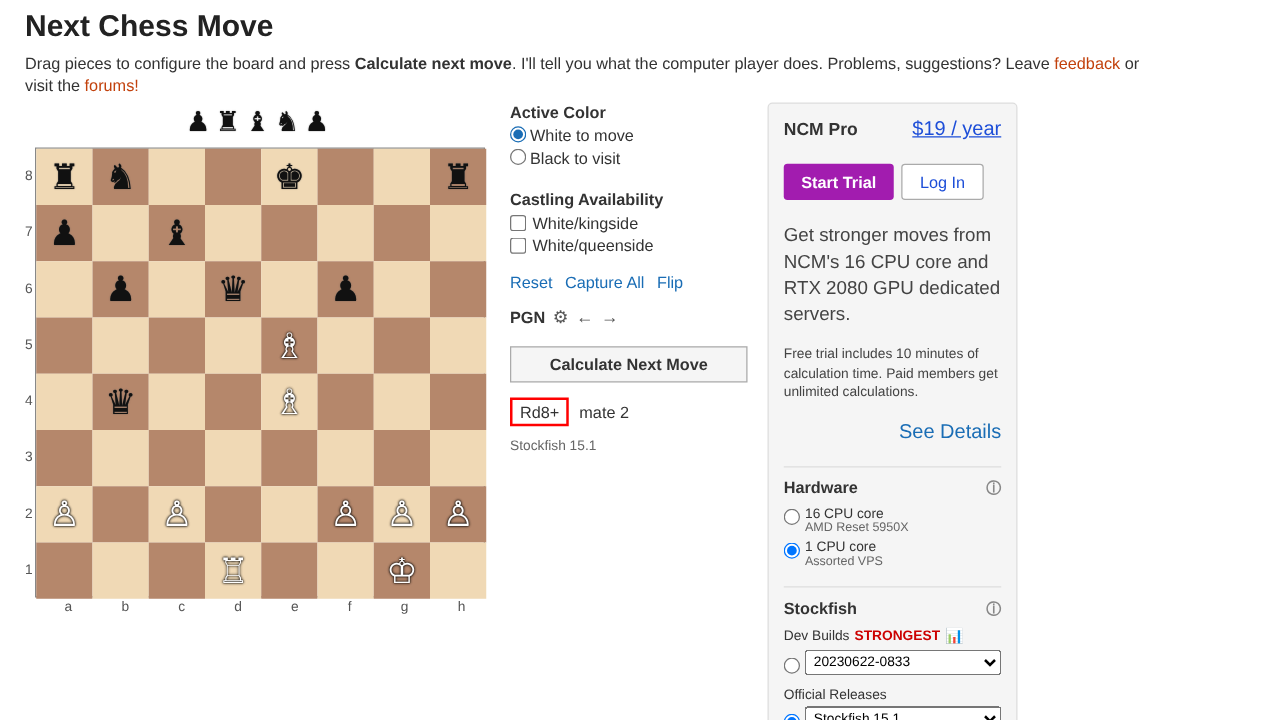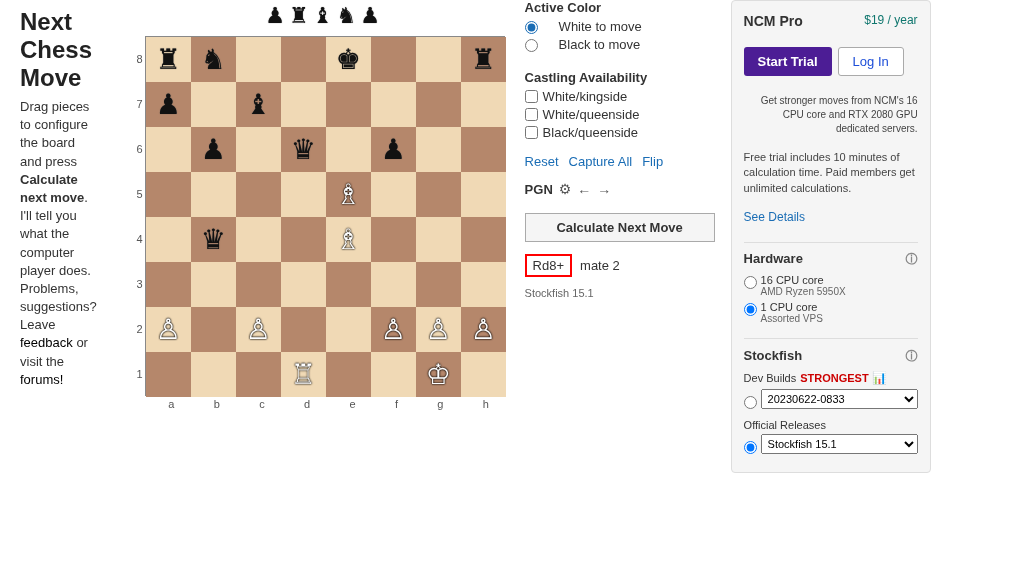--- a/index.html
+++ b/index.html
@@ -1,23 +1,23 @@
 <!DOCTYPE html>
 <html><head>
   <meta charset="utf-8">
   <style>
     * { box-sizing: border-box; margin: 0; padding: 0; }
     body { font-family: Arial, sans-serif; font-size: 13px; background: #fff; color: #333; }
     
-    .page-container { display: flex; flex-direction: row; width: 942px; height: 576px; overflow: hidden; }
+    .page-container { display: flex; flex-direction: column; width: 942px; height: 576px; overflow: hidden; }
     
     .header { padding: 8px 20px 4px 20px; }
     .page-title { font-size: 24px; font-weight: bold; color: #222; margin-bottom: 6px; }
     .description { font-size: 13px; color: #333; line-height: 1.4; }
-    .description a { color: #000000; text-decoration: none; }
+    .description a { color: #c2410c; text-decoration: none; }
     
     .main-content { display: flex; flex: 1; padding: 0 20px 8px 20px; gap: 16px; }
     
     .left-section { display: flex; flex-direction: column; align-items: center; }
     
     .piece-bank { display: flex; gap: 4px; align-items: center; justify-content: center; margin-bottom: 4px; font-size: 22px; height: 32px; }
     
     .board-container { display: flex; flex-direction: column; }
     
     .board-with-labels { display: flex; }
@@ -31,21 +31,21 @@
     .cell.dark { background: #b5876b; }
     
     .file-labels { display: flex; justify-content: space-around; width: 360px; margin-left: 12px; font-size: 11px; color: #555; padding-top: 2px; }
     
     .middle-section { display: flex; flex-direction: column; gap: 8px; min-width: 190px; }
     
     .active-color-section { }
     .section-title { font-weight: bold; font-size: 13px; margin-bottom: 4px; }
     
     .radio-group { display: flex; flex-direction: column; gap: 3px; margin-bottom: 10px; }
-    .radio-item { display: flex; align-items: flex-end; gap: 21px; font-size: 13px; }
+    .radio-item { display: flex; align-items: flex-start; gap: 3px; font-size: 13px; }
     .radio-item input { accent-color: #1a6db5; }
     
     .castling-section { }
     .checkbox-group { display: flex; flex-direction: column; gap: 3px; }
     .checkbox-item { display: flex; align-items: center; gap: 5px; font-size: 13px; }
     
     .board-controls { display: flex; gap: 10px; align-items: center; margin-top: 6px; font-size: 13px; }
     .board-controls a { color: #1a6db5; text-decoration: none; cursor: pointer; }
     
     .pgn-controls { display: flex; align-items: center; gap: 6px; margin-top: 4px; }
@@ -55,29 +55,29 @@
     .calculate-btn { margin-top: 8px; padding: 6px 12px; background: #f5f5f5; border: 1px solid #aaa; cursor: pointer; font-size: 13px; font-weight: bold; color: #333; width: 100%; }
     
     .result-box { display: flex; align-items: center; gap: 8px; margin-top: 4px; }
     .move-result { border: 2px solid red; padding: 2px 6px; font-size: 13px; background: #fff; color: #333; }
     .mate-result { font-size: 13px; }
     
     .right-section { width: 200px; display: flex; flex-direction: column; gap: 10px; background: #f5f5f5; border: 1px solid #ddd; padding: 12px; border-radius: 4px; height: fit-content; }
     
     .ncm-pro-header { display: flex; justify-content: space-between; align-items: flex-start; margin-bottom: 8px; }
     .ncm-pro-title { font-weight: bold; font-size: 14px; }
-    .ncm-price { font-size: 12px; color: #0f766e; }
+    .ncm-price { font-size: 16px; color: #1d4ed8; text-decoration: underline; }
     
     .action-buttons { display: flex; gap: 6px; margin-bottom: 8px; }
-    .start-trial-btn { background: #4c1d95; color: #fff; border: none; padding: 6px 14px; cursor: pointer; font-size: 13px; font-weight: bold; border-radius: 3px; }
+    .start-trial-btn { background: #a21caf; color: #fff; border: none; padding: 6px 14px; cursor: pointer; font-size: 13px; font-weight: bold; border-radius: 3px; }
     .login-btn { background: #fff; color: #1d4ed8; border: 1px solid #aaa; padding: 6px 14px; cursor: pointer; font-size: 13px; border-radius: 3px; }
     
-    .promo-text { font-size: 10px; color: #444; line-height: 1.4; margin-bottom: 4px; text-align: right; }
+    .promo-text { font-size: 15px; color: #444; line-height: 1.4; margin-bottom: 4px; }
     .free-includes { font-size: 11px; color: #444; line-height: 1.4; margin-bottom: 4px; }
-    .see-details { color: #1a6db5; text-decoration: none; font-size: 12px; display: block; text-align: left; margin-bottom: 8px; }
+    .see-details { color: #1a6db5; text-decoration: none; font-size: 16px; display: block; text-align: right; margin-bottom: 8px; }
     
     .hardware-section { border-top: 1px solid #ddd; padding-top: 8px; }
     .hardware-title { font-weight: bold; font-size: 13px; margin-bottom: 6px; display: flex; justify-content: space-between; }
     .info-icon { color: #888; font-size: 12px; cursor: pointer; }
     
     .hardware-options { font-size: 11px; }
     .hw-radio { display: flex; align-items: flex-start; gap: 4px; margin-bottom: 4px; }
     .hw-radio input { margin-top: 2px; }
     .hw-option { font-size: 11px; color: #333; }
     .hw-sub { font-size: 10px; color: #666; }
@@ -255,40 +255,36 @@
     <div class="middle-section">
       <div class="active-color-section">
         <div class="section-title">Active Color</div>
         <div class="radio-group">
           <label class="radio-item">
             <input type="radio" name="active-color" checked="" style="">
             <span>White to move</span>
           </label>
           <label class="radio-item">
             <input type="radio" name="active-color" style="">
-            <span>Black to move</span>
+            <span>Black to visit</span>
           </label>
         </div>
       </div>
 
       <div class="castling-section">
         <div class="section-title">Castling Availability</div>
         <div class="checkbox-group">
           <label class="checkbox-item">
             <input type="checkbox" style="">
             <span>White/kingside</span>
           </label>
           <label class="checkbox-item">
             <input type="checkbox" style="">
             <span>White/queenside</span>
           </label>
-          <label class="checkbox-item">
-            <input type="checkbox" style="">
-            <span>Black/queenside</span>
-          </label>
         </div>
       </div>
 
       <div class="board-controls">
         <a href="#">Reset</a>
         <a href="#">Capture All</a>
         <a href="#">Flip</a>
       </div>
 
       <div class="pgn-controls">
@@ -325,21 +321,21 @@
       <div class="hardware-section">
         <div class="hardware-title">
           <span>Hardware</span>
           <span class="info-icon">ⓘ</span>
         </div>
         <div class="hardware-options">
           <div class="hw-radio">
             <input type="radio" name="hardware" style="">
             <div>
               <div class="hw-option">16 CPU core</div>
-              <div class="hw-sub">AMD Ryzen 5950X</div>
+              <div class="hw-sub">AMD Reset 5950X</div>
             </div>
           </div>
           <div class="hw-radio">
             <input type="radio" name="hardware" checked="" style="">
             <div>
               <div class="hw-option">1 CPU core</div>
               <div class="hw-sub">Assorted VPS</div>
             </div>
           </div>
         </div>

